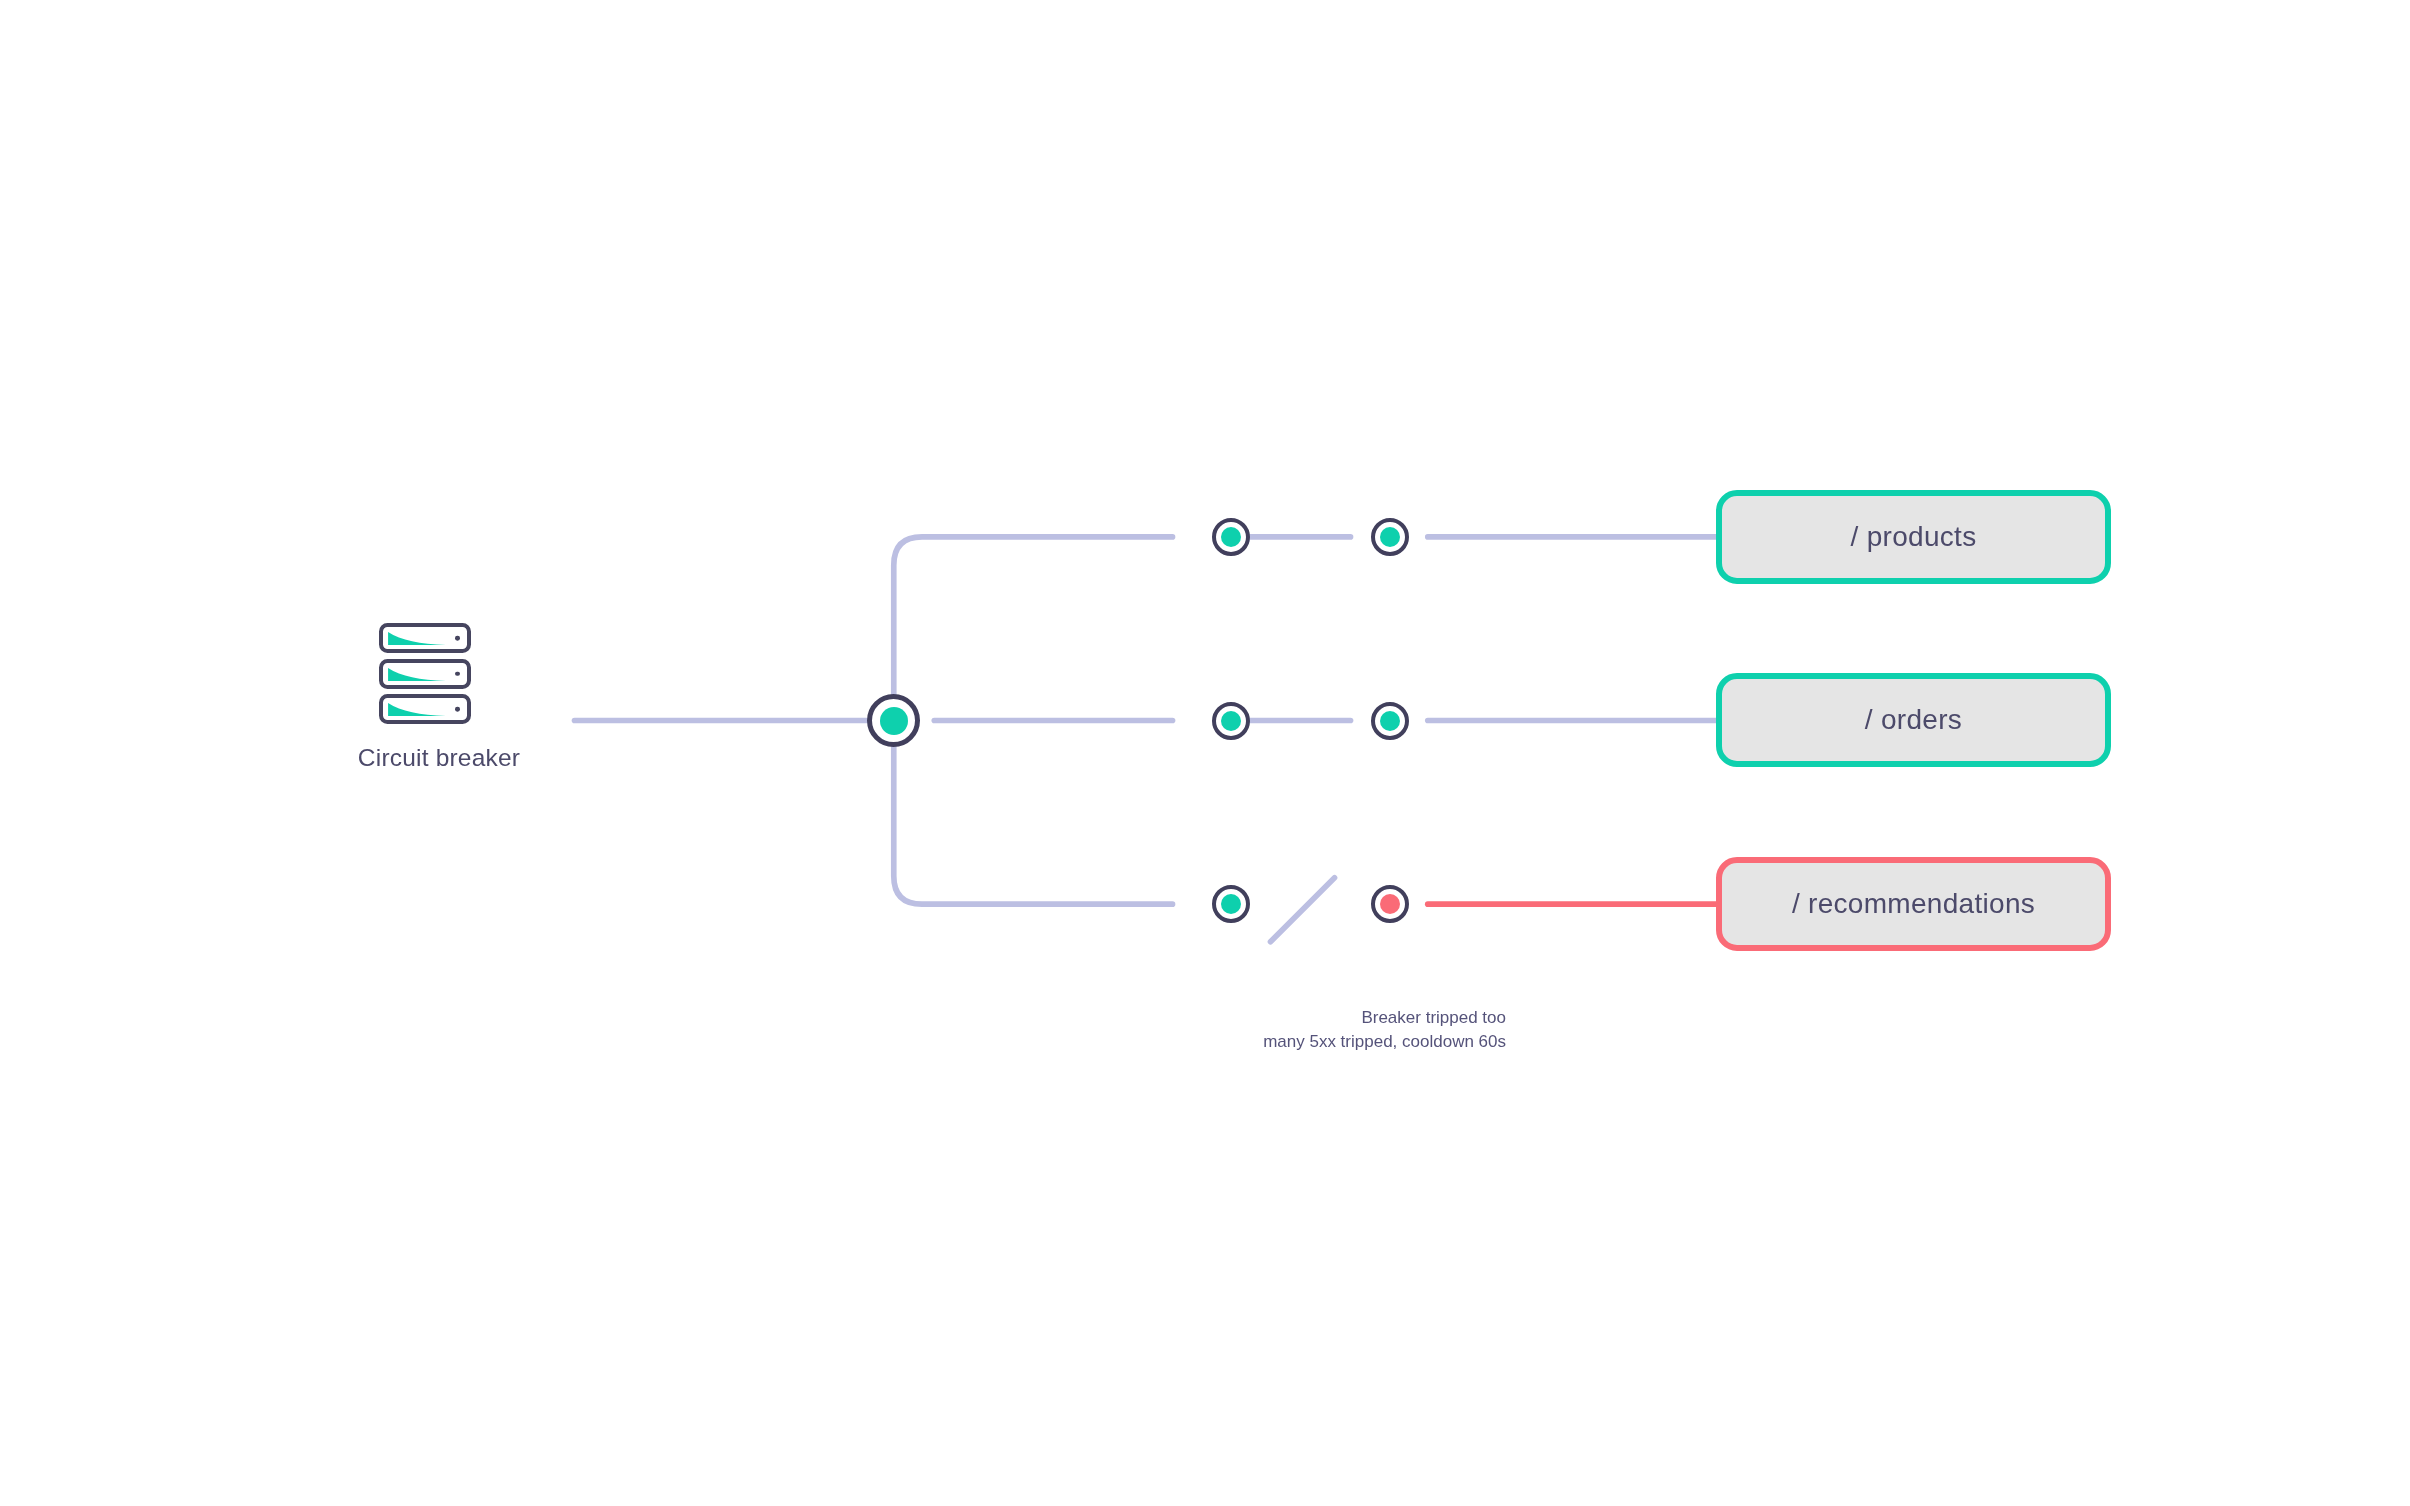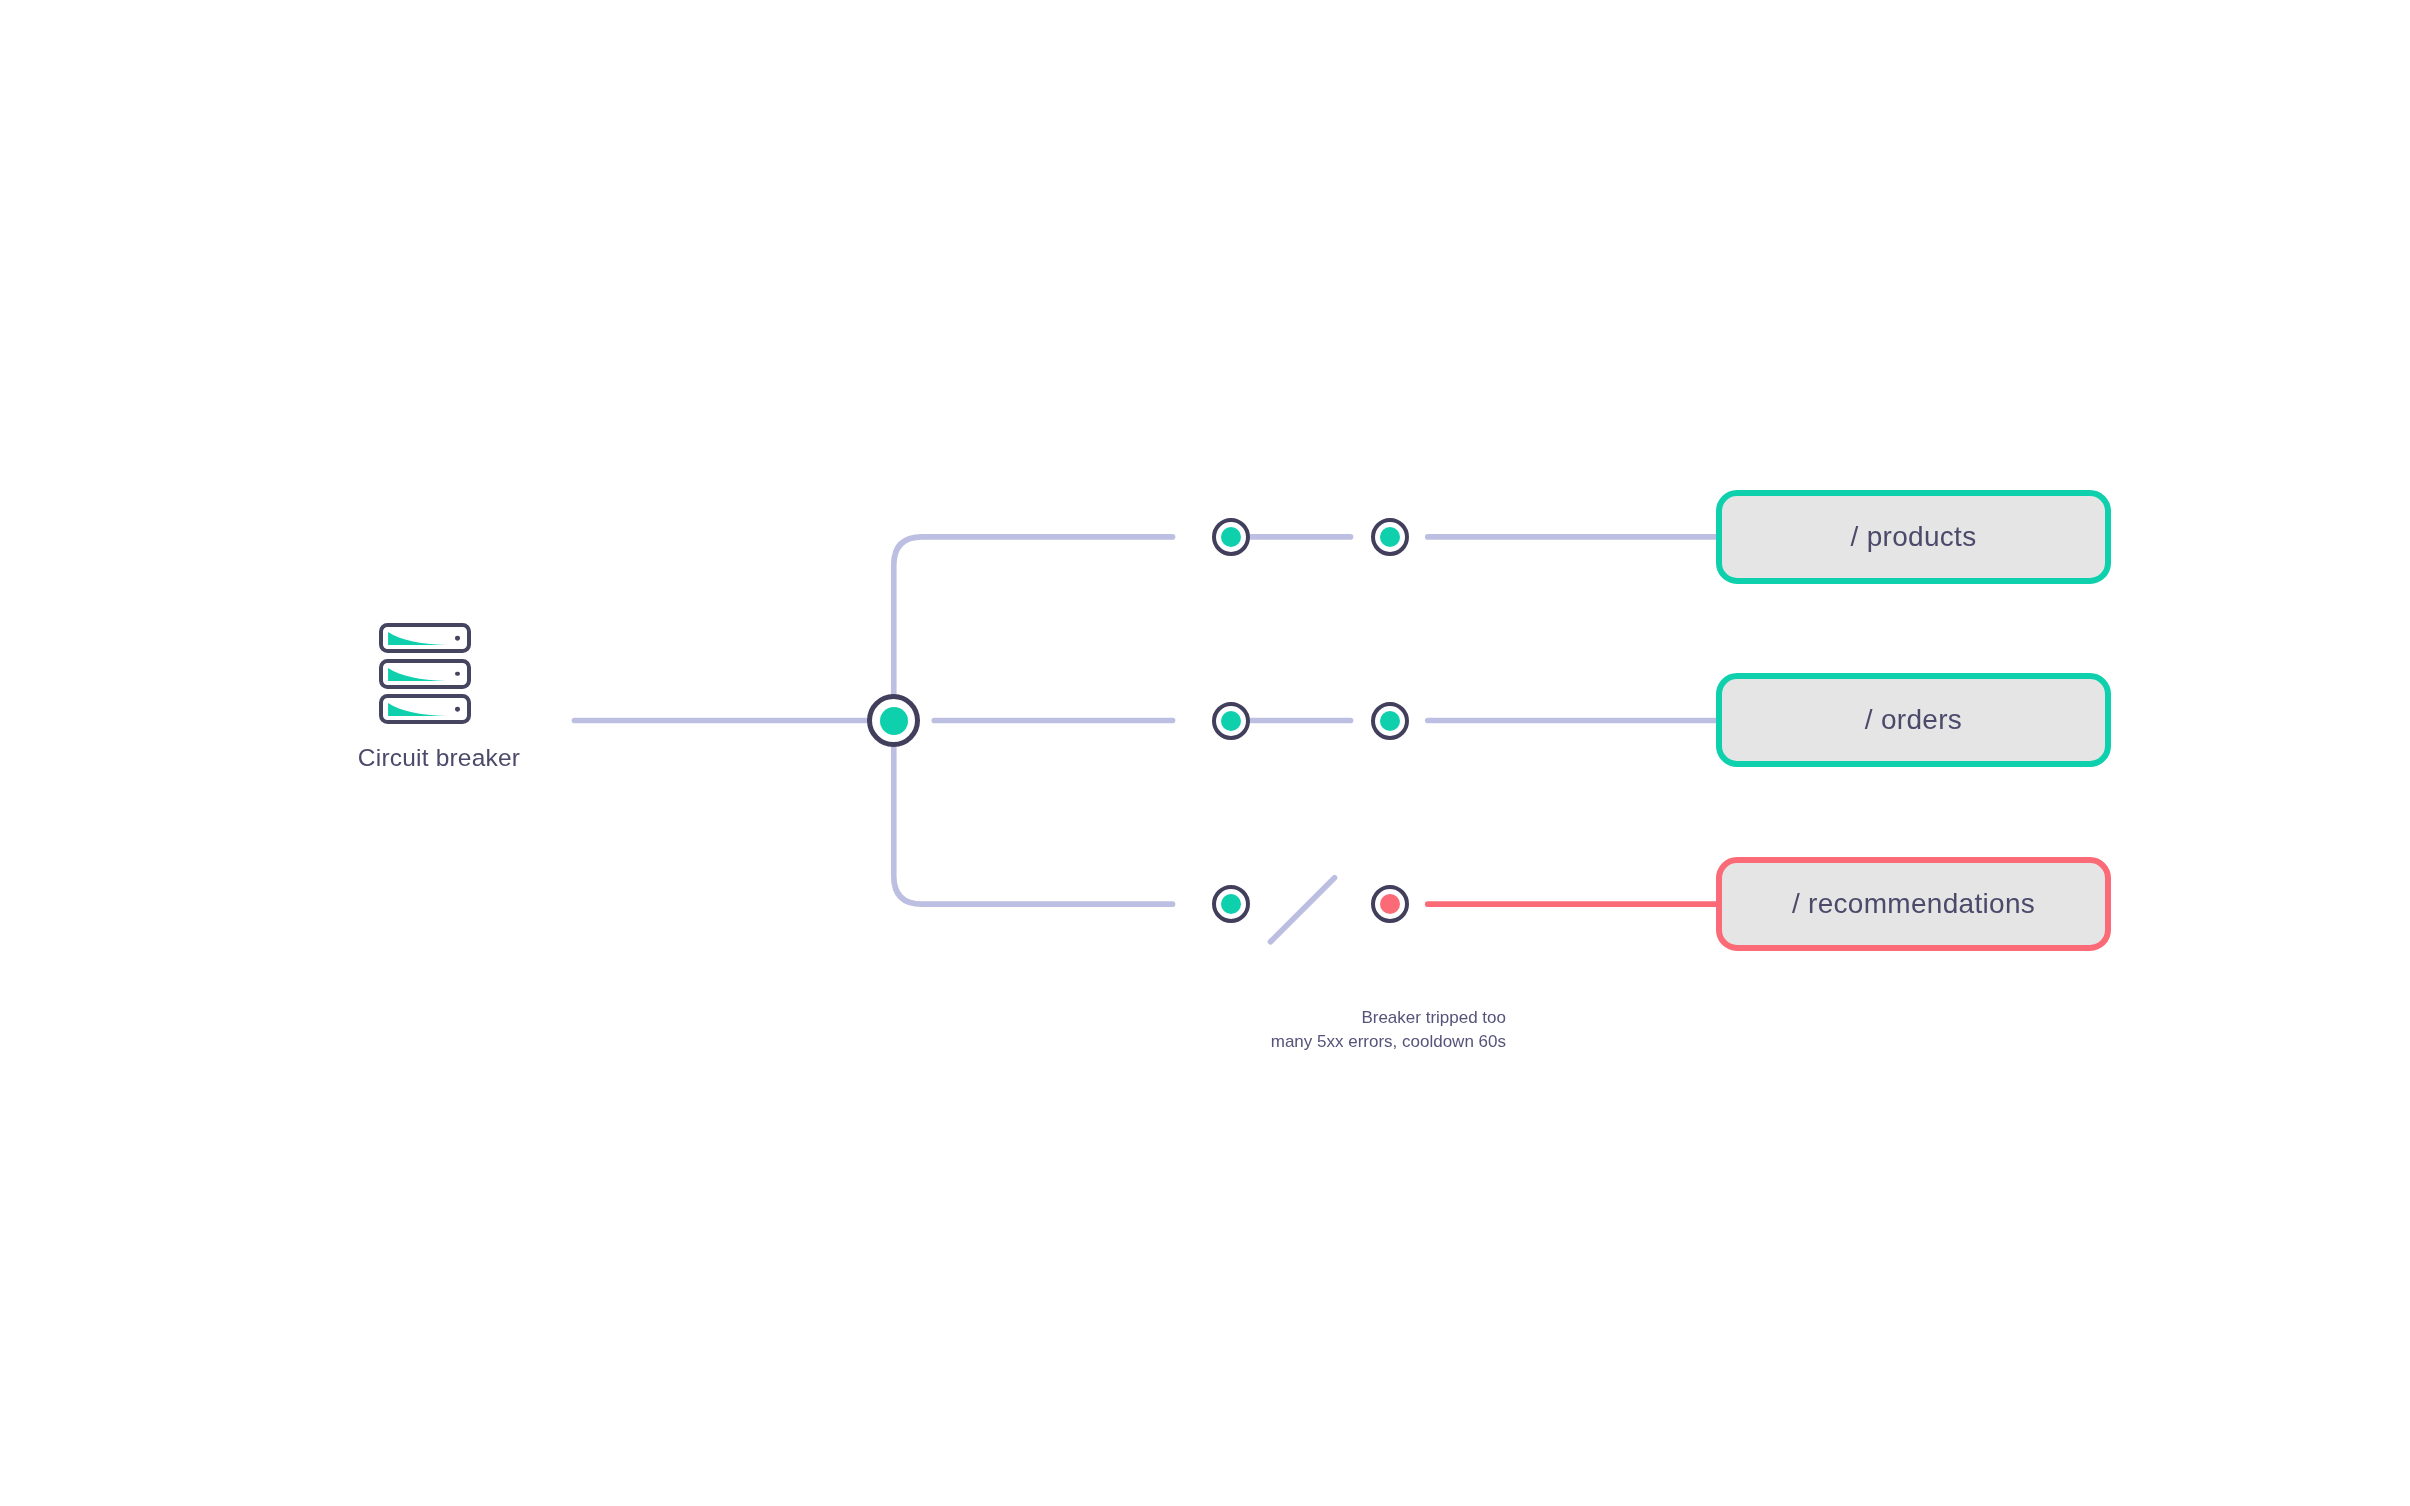--- a/index.html
+++ b/index.html
@@ -239,17 +239,17 @@
   <div class="pill failed" style="left:1716px; top:857px;">
     <span>/ recommendations</span>
   </div>
 
   <div class="pill" style="left:1716px; top:673px;">
     <span>/ orders</span>
   </div>
 
   <div id="breaker-caption">
     <div>Breaker tripped too</div>
-    <div>many 5xx errors, cooldown 60s</div>
+    <div>many 5xx tripped, cooldown 60s</div>
   </div>
 
 </div>
 
 
 </body></html>

